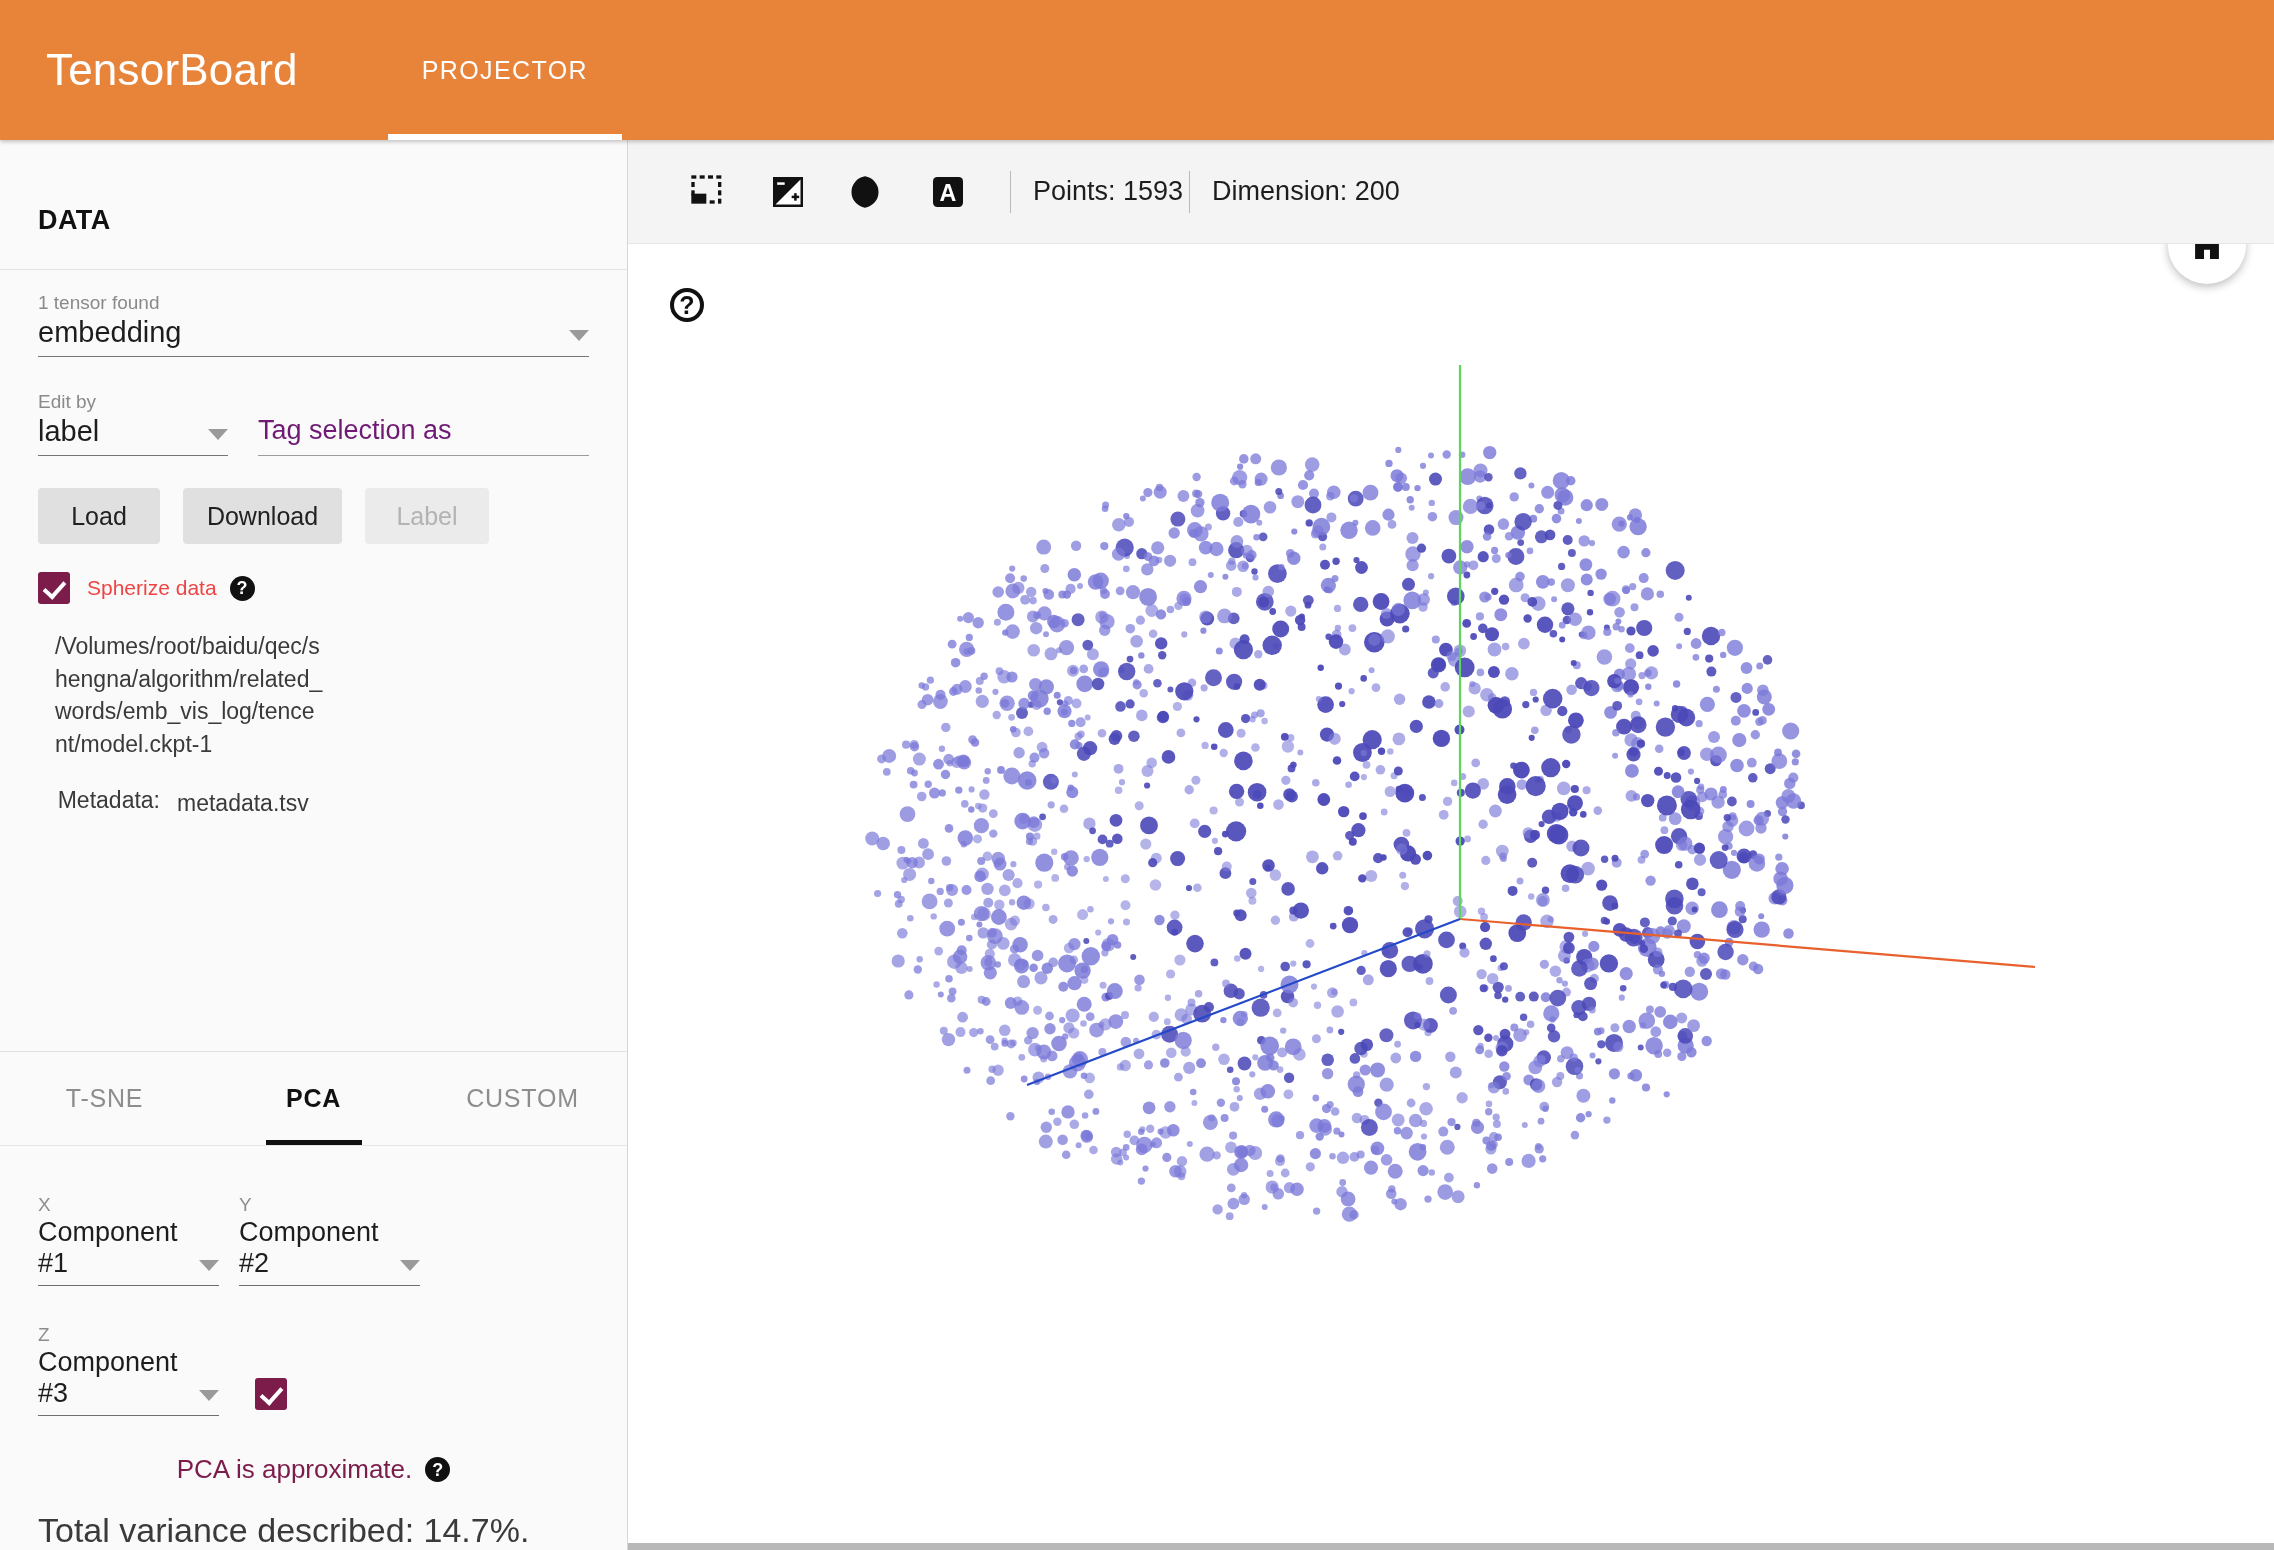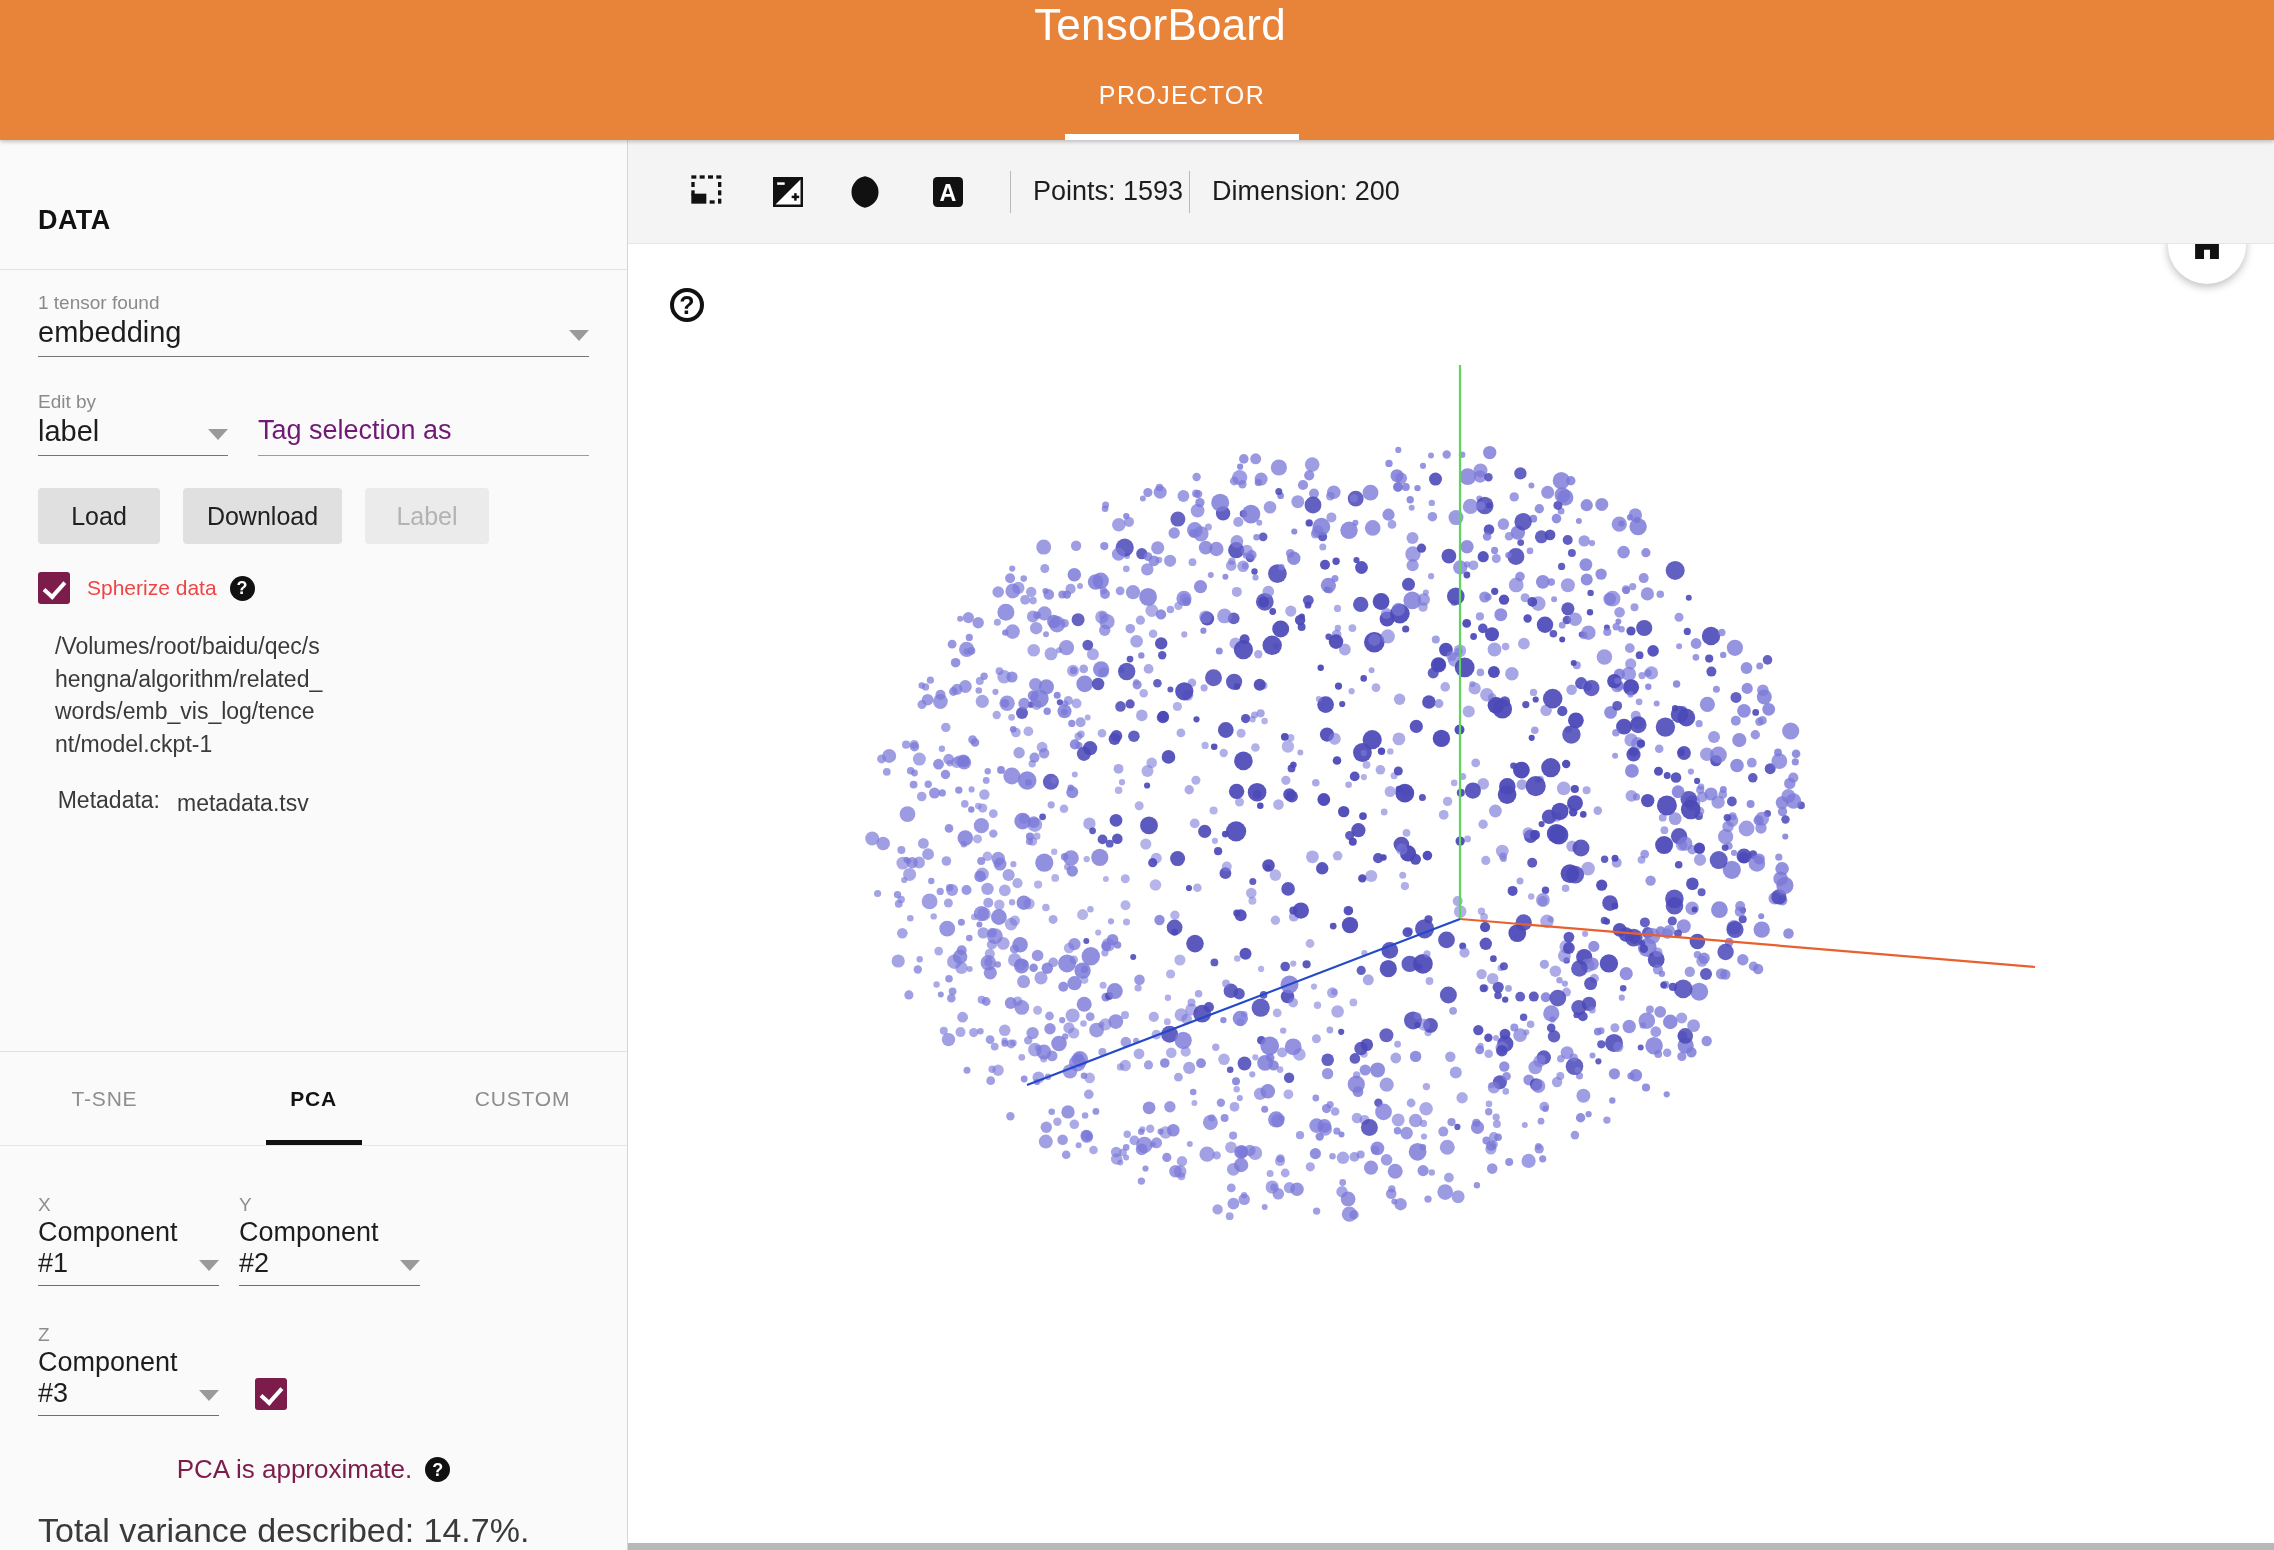--- a/index.html
+++ b/index.html
@@ -12,21 +12,20 @@
 
   
   #app-bar {
     height: 140px;
     background: #e8833a;
     display: flex;
     align-items: center;
     position: relative;
     box-shadow: 0 2px 4px rgba(0,0,0,.22);
     z-index: 30;
-    flex-direction: column;
   }
   #brand {
     color: #fff;
     font-size: 44px;
     font-weight: 400;
     margin-left: 46px;
     letter-spacing: .2px;
   }
   #nav-tabs { display: flex; margin-left: 90px; height: 100%; align-items: stretch; }
   .nav-tab {
@@ -183,21 +182,21 @@
   #proj-tabs {
     display: flex;
     height: 94px;
     border-bottom: 1px solid #e6e6e6;
   }
   .proj-tab {
     flex: 1;
     display: flex;
     align-items: center;
     justify-content: center;
-    font-size: 21px;
+    font-size: 25px;
     letter-spacing: .8px;
     color: #8d8d8d;
     position: relative;
     cursor: pointer;
   }
   .proj-tab.active { color: #111; font-weight: bold; }
   .proj-tab.active::after {
     content: "";
     position: absolute;
     left: 50%; transform: translateX(-50%);

